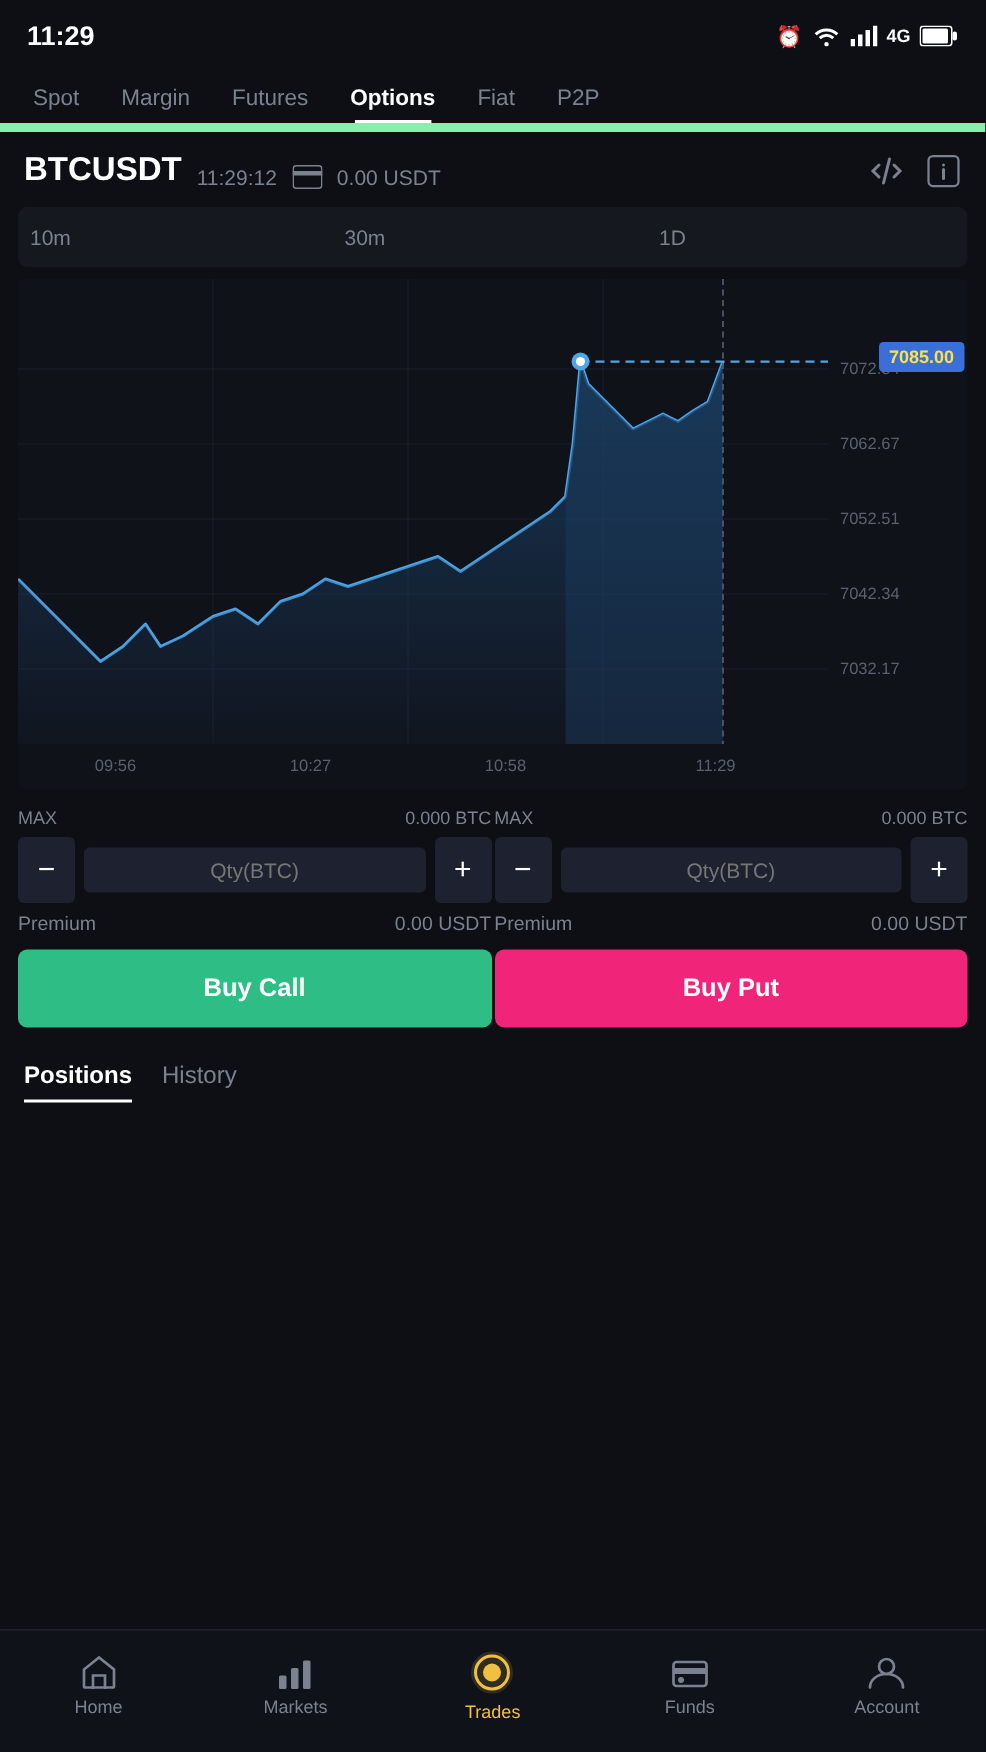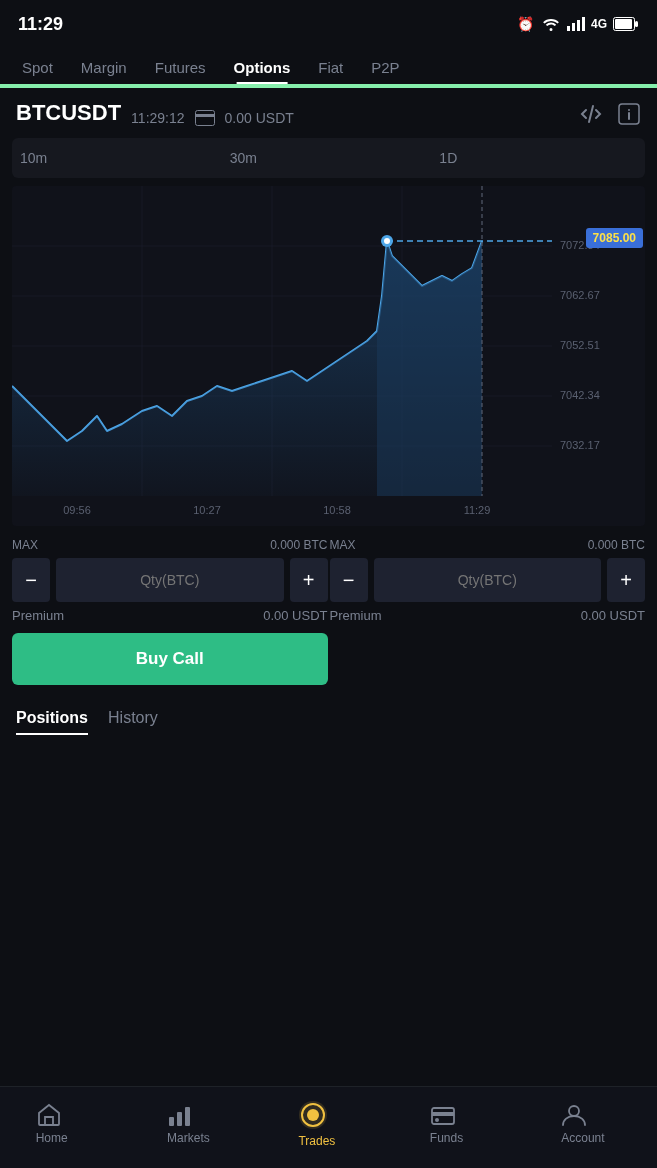--- a/index.html
+++ b/index.html
@@ -28,21 +28,21 @@
       display: flex;
       align-items: center;
       gap: 6px;
       font-size: 14px;
     }
 
     
     .nav-tabs {
       display: flex;
       padding: 0 8px;
-      border-bottom: 4px solid #86efac;
+      border-bottom: 6px solid #86efac;
       height: 44px;
       align-items: flex-end;
     }
     .nav-tab {
       padding: 8px 14px;
       font-size: 15px;
       color: #7a8190;
       cursor: pointer;
       position: relative;
       white-space: nowrap;
@@ -157,21 +157,21 @@
       color: #fff;
       font-size: 20px;
       border-radius: 4px;
       cursor: pointer;
       display: flex;
       align-items: center;
       justify-content: center;
     }
     .qty-input {
       flex: 1;
-      height: 44px;
+      height: 30px;
       background: #1e2230;
       border: none;
       color: #5a6070;
       font-size: 14px;
       text-align: center;
       border-radius: 4px;
     }
     .premium-row {
       display: flex;
       justify-content: space-between;
@@ -244,21 +244,21 @@
       background: #10121a;
       border-top: 1px solid #1e2228;
       display: flex;
       justify-content: space-around;
       align-items: center;
       padding-bottom: 8px;
     }
     .nav-item {
       display: flex;
       flex-direction: column;
-      align-items: flex-start;
+      align-items: center;
       gap: 4px;
       cursor: pointer;
       color: #7a8190;
       font-size: 12px;
       min-width: 60px;
     }
     .nav-item.active {
       color: #f0c040;
     }
   </style>
@@ -400,20 +400,21 @@
     </div>
     <div class="qty-row">
       <button class="qty-btn">−</button>
       <input class="qty-input" type="text" placeholder="Qty(BTC)" style="">
       <button class="qty-btn">+</button>
     </div>
     <div class="premium-row">
       <span>Premium</span>
       <span>0.00 USDT</span>
     </div>
+    <button class="buy-put-btn">Buy Put</button>
   </div>
 </div>
 
 <div class="positions-section">
   <div class="pos-tabs">
     <div class="pos-tab active">Positions</div>
     <div class="pos-tab">History</div>
   </div>
 </div>
 

